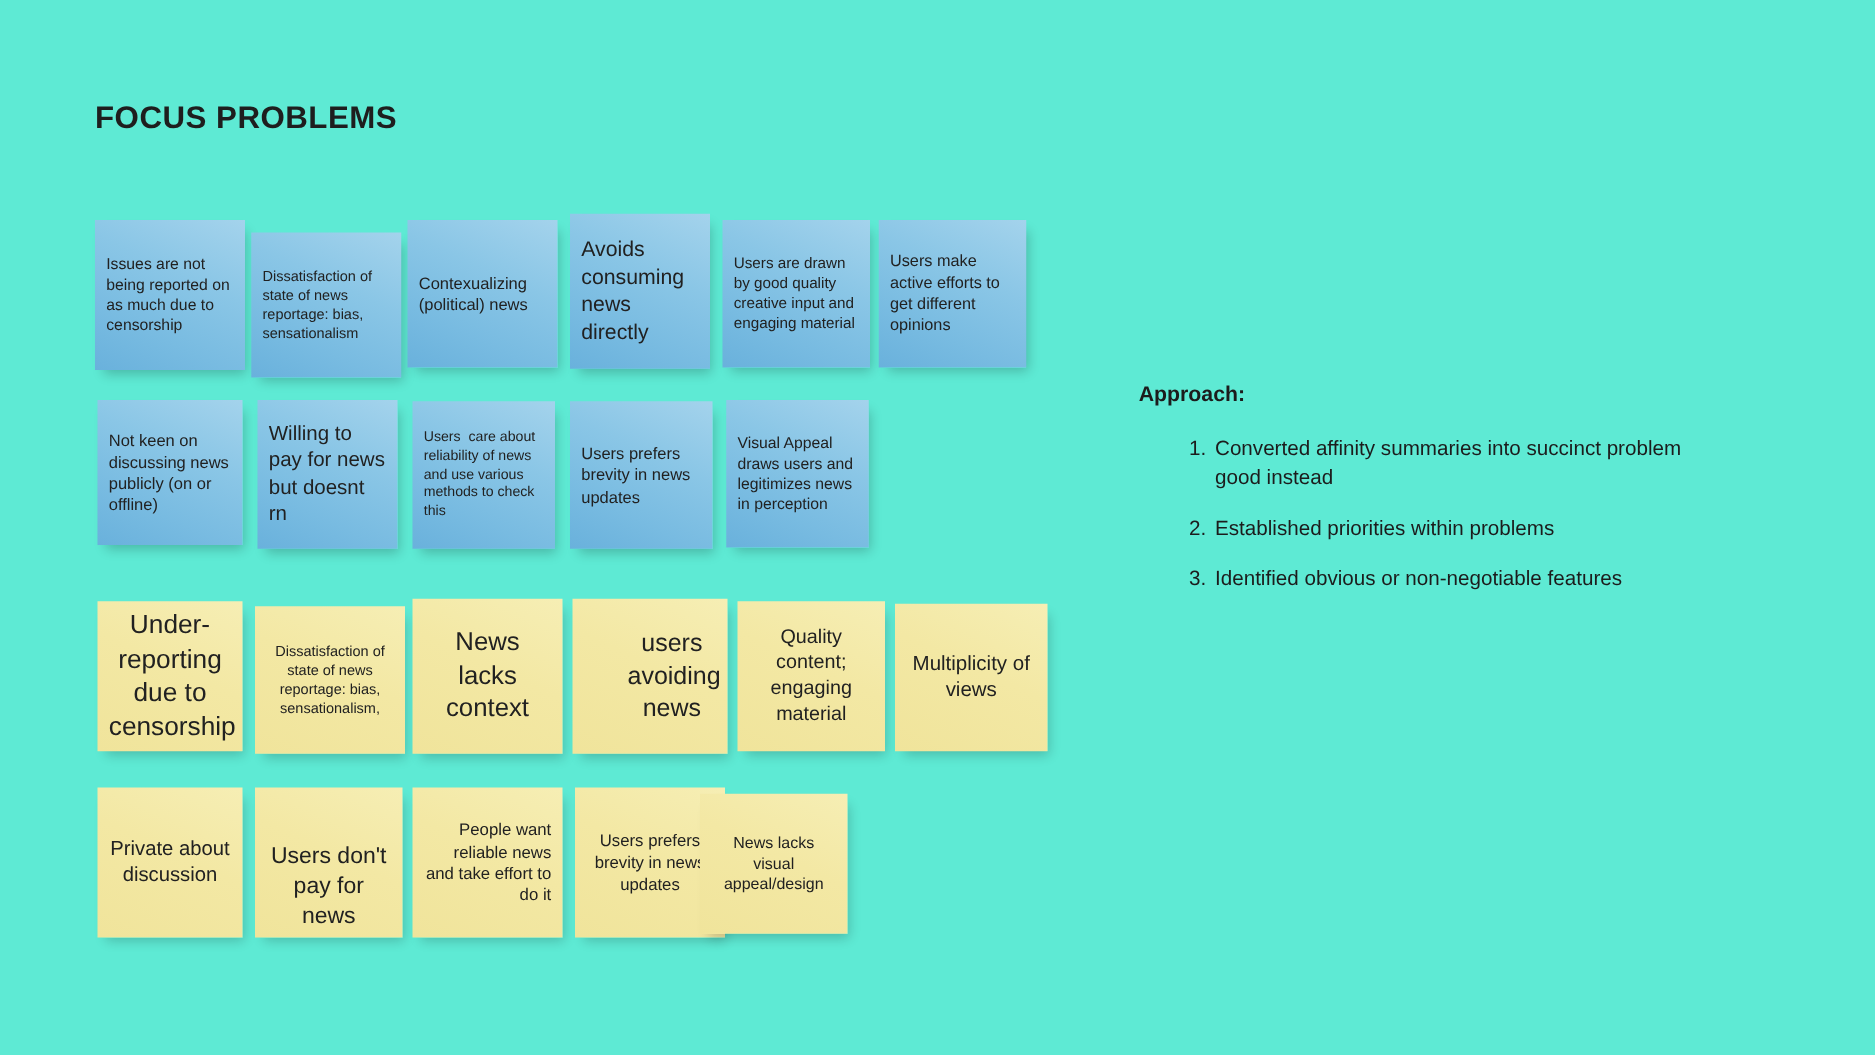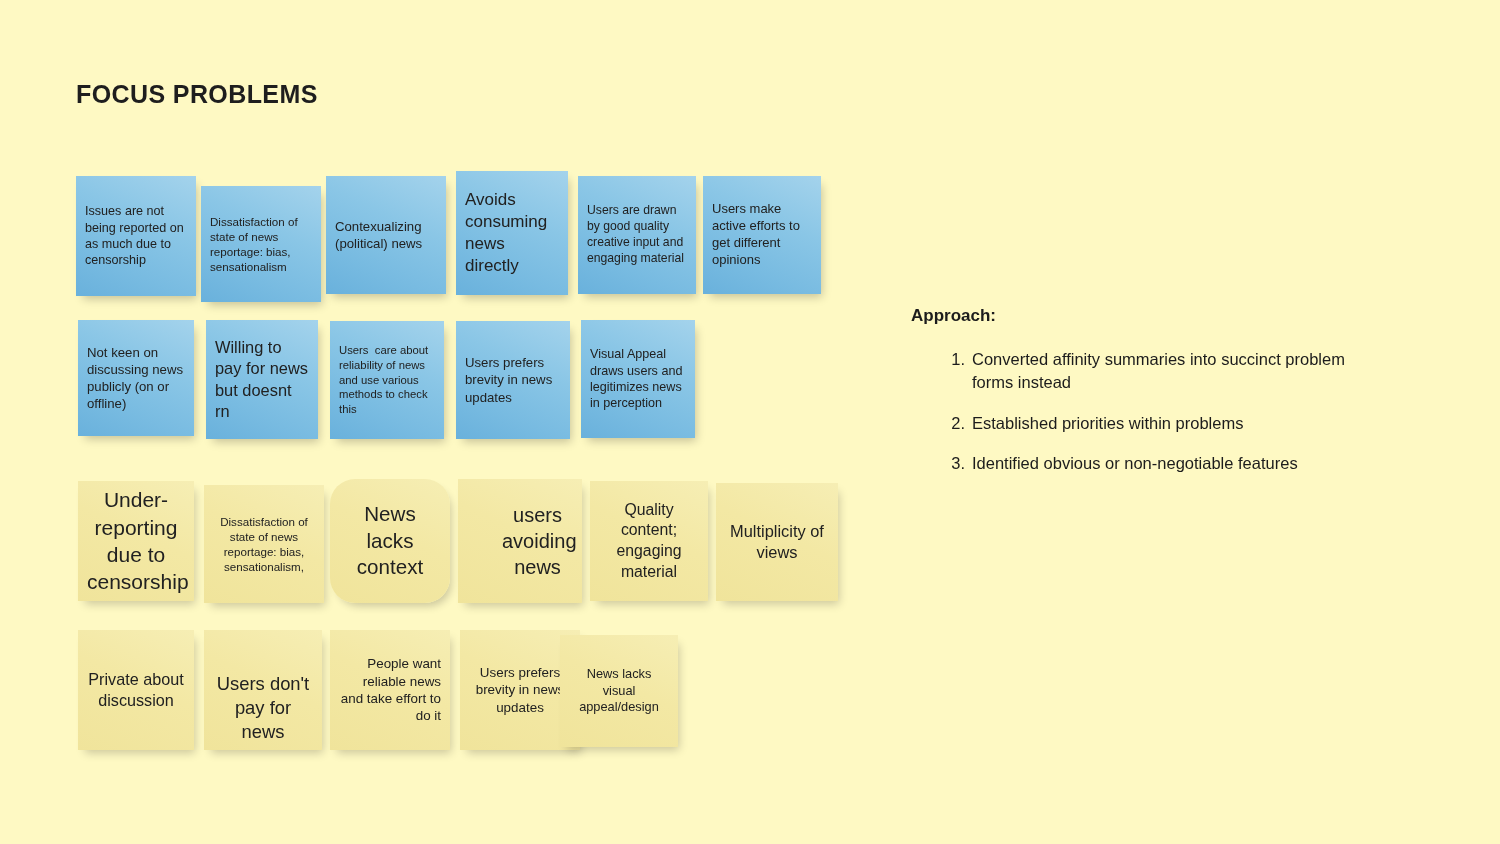--- a/index.html
+++ b/index.html
@@ -13,21 +13,21 @@
     font-family: "Liberation Sans", sans-serif;
     overflow: hidden;
     position: relative;
   }
 
   #slide {
     position: absolute;
     left: 0; top: 0;
     width: 1500px;
     height: 844px;
-    background: #fef9c3;
+    background: #5eead4;
   }
 
   
   #page-title {
     position: absolute;
     left: 76px;
     top: 80px;
     font-size: 25px;
     font-weight: bold;
     letter-spacing: 0.4px;
@@ -130,33 +130,33 @@
       <div class="note blue" style="left: 578px; top: 176px; width: 118px; height: 118px; font-size: 12.2px;"><span>Users are drawn by good quality creative input and engaging material</span></div>
       <div class="note blue" style="left: 703px; top: 176px; width: 118px; height: 118px; font-size: 13px;"><span>Users make active efforts to get different opinions</span></div>
       <div class="note blue" style="left: 78px; top: 320px; width: 116px; height: 116px; font-size: 13.2px;"><span>Not keen on discussing news publicly (on or offline)</span></div>
       <div class="note blue" style="left: 206px; top: 320px; width: 112px; height: 119px; font-size: 16.4px;"><span>Willing to pay for news but doesnt rn</span></div>
       <div class="note blue" style="left: 330px; top: 321px; width: 114px; height: 118px; font-size: 11.3px;"><span>Users  care about reliability of news and use various methods to check this</span></div>
       <div class="note blue" style="left: 456px; top: 321px; width: 114px; height: 118px; font-size: 13.2px;"><span>Users prefers brevity in news updates</span></div>
       <div class="note blue" style="left: 581px; top: 320px; width: 114px; height: 118px; font-size: 12.6px;"><span>Visual Appeal draws users and legitimizes news in perception</span></div>
       <div class="note yellow" style="left: 78px; top: 481px; width: 116px; height: 120px; font-size: 21px; text-align: center;"><span>Under-
 reporting due to censorship</span></div>
       <div class="note yellow" style="left: 204px; top: 485px; width: 120px; height: 118px; font-size: 11.6px; text-align: center;"><span>Dissatisfaction of state of news reportage: bias, sensationalism,</span></div>
-      <div class="note yellow" style="left: 330px; top: 479px; width: 120px; height: 124px; font-size: 20.6px; text-align: center; border-radius: 25px;"><span>News lacks context</span></div>
+      <div class="note yellow" style="left: 330px; top: 479px; width: 120px; height: 124px; font-size: 20.6px; text-align: center;"><span>News lacks context</span></div>
       <div class="note yellow" style="left: 458px; top: 479px; width: 124px; height: 124px; font-size: 20px; text-align: center; padding-left: 44px;"><span>users avoiding news</span></div>
       <div class="note yellow" style="left: 590px; top: 481px; width: 118px; height: 120px; font-size: 15.8px; text-align: center;"><span>Quality content; engaging material</span></div>
       <div class="note yellow" style="left: 716px; top: 483px; width: 122px; height: 118px; font-size: 16.4px; text-align: center;"><span>Multiplicity of views</span></div>
       <div class="note yellow" style="left: 78px; top: 630px; width: 116px; height: 120px; font-size: 16.2px; text-align: center;"><span>Private about discussion</span></div>
       <div class="note yellow" style="left: 204px; top: 630px; width: 118px; height: 120px; font-size: 18.4px; text-align: center; justify-content: flex-end;"><span>Users don't pay for news</span></div>
       <div class="note yellow align-right" style="left: 330px; top: 630px; width: 120px; height: 120px; font-size: 13.4px;"><span>People want reliable news and take effort to do it</span></div>
       <div class="note yellow" style="left: 460px; top: 630px; width: 120px; height: 120px; font-size: 13.4px; text-align: center;"><span>Users prefers brevity in news updates</span></div>
       <div class="note yellow" style="left: 560px; top: 635px; width: 118px; height: 112px; font-size: 12.8px; text-align: center;"><span>News lacks visual appeal/design</span></div>
     </div>
 
   <div id="approach">
     <div id="approach-heading">Approach:</div>
     <ol id="approach-list">
-        <li>Converted affinity summaries into succinct problem forms instead</li>
+        <li>Converted affinity summaries into succinct problem good instead</li>
         <li>Established priorities within problems</li>
         <li>Identified obvious or non-negotiable features</li>
       </ol>
   </div>
 
 </div>
 
 </body></html>

